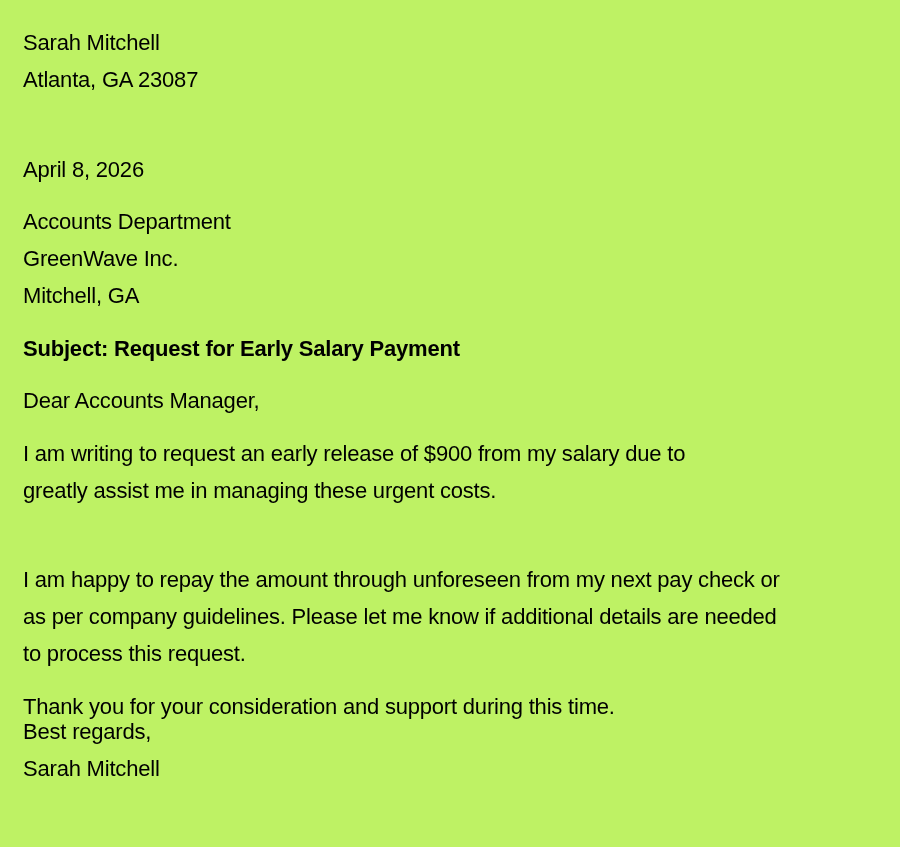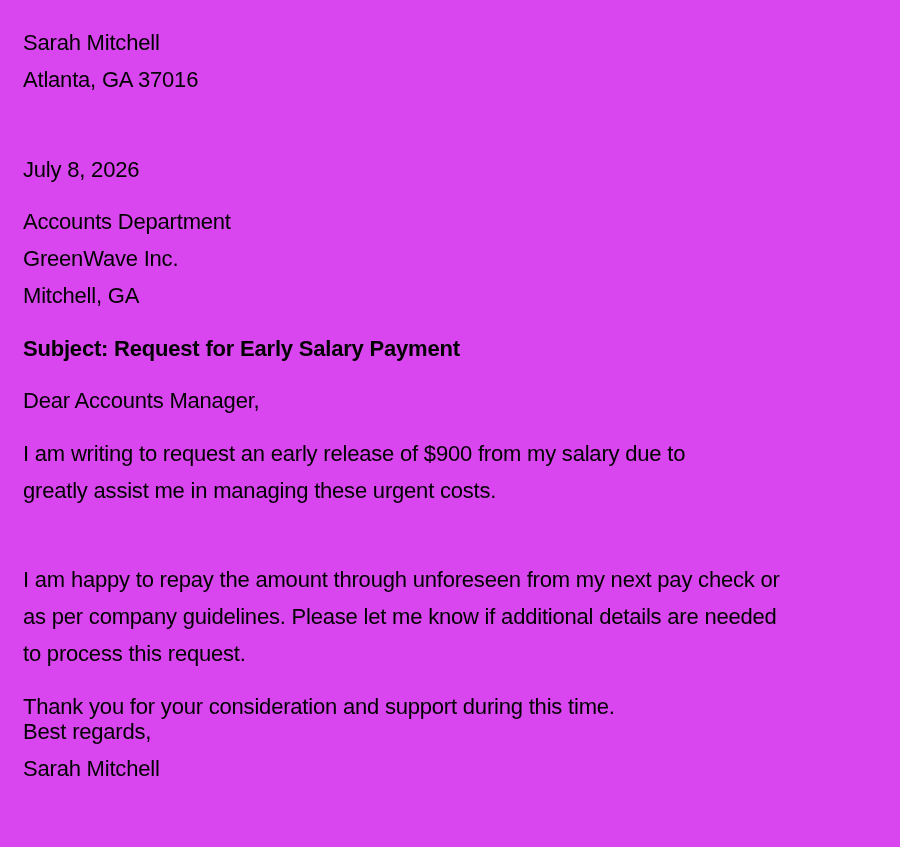--- a/index.html
+++ b/index.html
@@ -1,41 +1,41 @@
 <!DOCTYPE html>
 <html><head>
 <meta charset="utf-8">
 <style>
   html, body { margin: 0; padding: 0; background: #ffffff; }
   body { width: 900px; height: 847px; overflow: hidden; }
   .page {
     position: relative;
     width: 900px; height: 847px;
-    background: #d946ef;
+    background: #bef264;
     color: #000000;
     font-family: "Liberation Sans", "DejaVu Sans", sans-serif;
     font-size: 22px;
     letter-spacing: -0.2px;
   }
   .block { position: absolute; left: 23px; right: 20px; }
   .line { display: block; height: 37px; line-height: 37px; white-space: nowrap; }
   .bold { font-weight: bold; }
 </style>
 </head>
 <body>
 
 <div class="page">
 
   <div class="block" style="top:24px">
     <span class="line">Sarah Mitchell</span>
-    <span class="line">Atlanta, GA 37016</span>
+    <span class="line">Atlanta, GA 23087</span>
   </div>
 
   <div class="block" style="top:151px">
-    <span class="line">July 8, 2026</span>
+    <span class="line">April 8, 2026</span>
   </div>
 
   <div class="block" style="top:203px">
     <span class="line">Accounts Department</span>
     <span class="line">GreenWave Inc.</span>
     <span class="line">Mitchell, GA</span>
   </div>
 
   <div class="block" style="top:330px">
     <span class="line bold">Subject: Request for Early Salary Payment</span>

